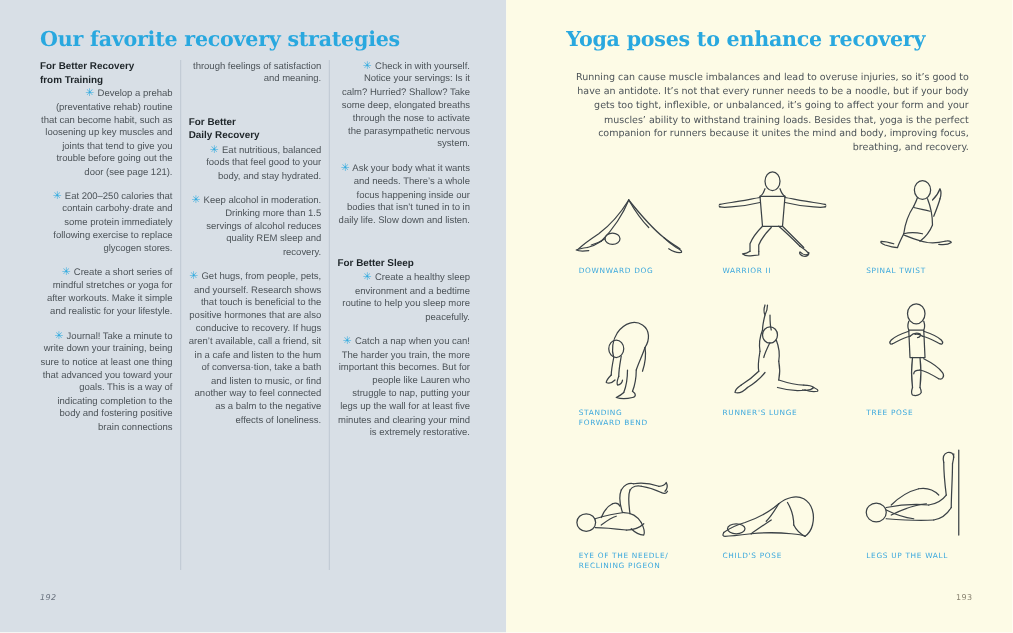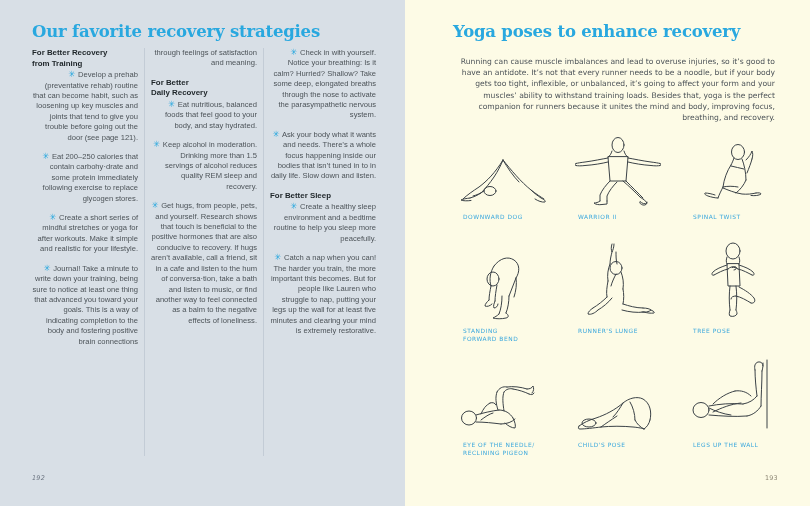--- a/index.html
+++ b/index.html
@@ -66,21 +66,21 @@
     color: #4c5358;
     font-family: Liberation Sans, sans-serif;
   }
   .subhead {
     font-weight: bold;
     color: #1e2529;
     font-size: 7.9px;
     line-height: 10.6px;
     margin: 0 0 1px 0;
   }
-  .subhead.spaced { margin-top: 9px; }
+  .subhead.spaced { margin-top: 24px; }
   .para {
     margin: 0 0 9px 0;
     text-align: right;
   }
   .star {
     color: #29a8df;
     font-size: 8.5px;
     line-height: 1;
     padding-right: 0.5px;
   }
@@ -170,21 +170,21 @@
           <div class="para"><span class="star">✳</span> <span>Journal! Take a minute to write down your training, being sure to notice at least one thing that advanced you toward your goals. This is a way of indicating completion to the body and fostering positive brain connections</span></div>
         </div>
       <div class="col" id="col1">
           <div class="para"><span>through feelings of satisfaction and meaning.</span></div>
           <div class="subhead spaced">For Better<br>Daily Recovery</div>
           <div class="para"><span class="star">✳</span> <span>Eat nutritious, balanced foods that feel good to your body, and stay hydrated.</span></div>
           <div class="para"><span class="star">✳</span> <span>Keep alcohol in moderation. Drinking more than 1.5 servings of alcohol reduces quality REM sleep and recovery.</span></div>
           <div class="para"><span class="star">✳</span> <span>Get hugs, from people, pets, and yourself. Research shows that touch is beneficial to the positive hormones that are also conducive to recovery. If hugs aren’t available, call a friend, sit in a cafe and listen to the hum of conversa·tion, take a bath and listen to music, or find another way to feel connected as a balm to the negative effects of loneliness.</span></div>
         </div>
       <div class="col" id="col2">
-          <div class="para"><span class="star">✳</span> <span>Check in with yourself. Notice your breathing: Is it calm? Hurried? Shallow? Take some deep, elongated breaths through the nose to activate the parasympathetic nervous system.</span></div>
+          <div class="para"><span class="star">✳</span> <span>Check in with yourself. Notice your servings: Is it calm? Hurried? Shallow? Take some deep, elongated breaths through the nose to activate the parasympathetic nervous system.</span></div>
           <div class="para"><span class="star">✳</span> <span>Ask your body what it wants and needs. There’s a whole focus happening inside our bodies that isn’t tuned in to in daily life. Slow down and listen.</span></div>
           <div class="subhead spaced">For Better Sleep</div>
           <div class="para"><span class="star">✳</span> <span>Create a healthy sleep environment and a bedtime routine to help you sleep more peacefully.</span></div>
           <div class="para"><span class="star">✳</span> <span>Catch a nap when you can! The harder you train, the more important this becomes. But for people like Lauren who struggle to nap, putting your legs up the wall for at least five minutes and clearing your mind is extremely restorative.</span></div>
         </div>
     </div>
 
     <div class="folio folio-left">192</div>
   </div>
 

